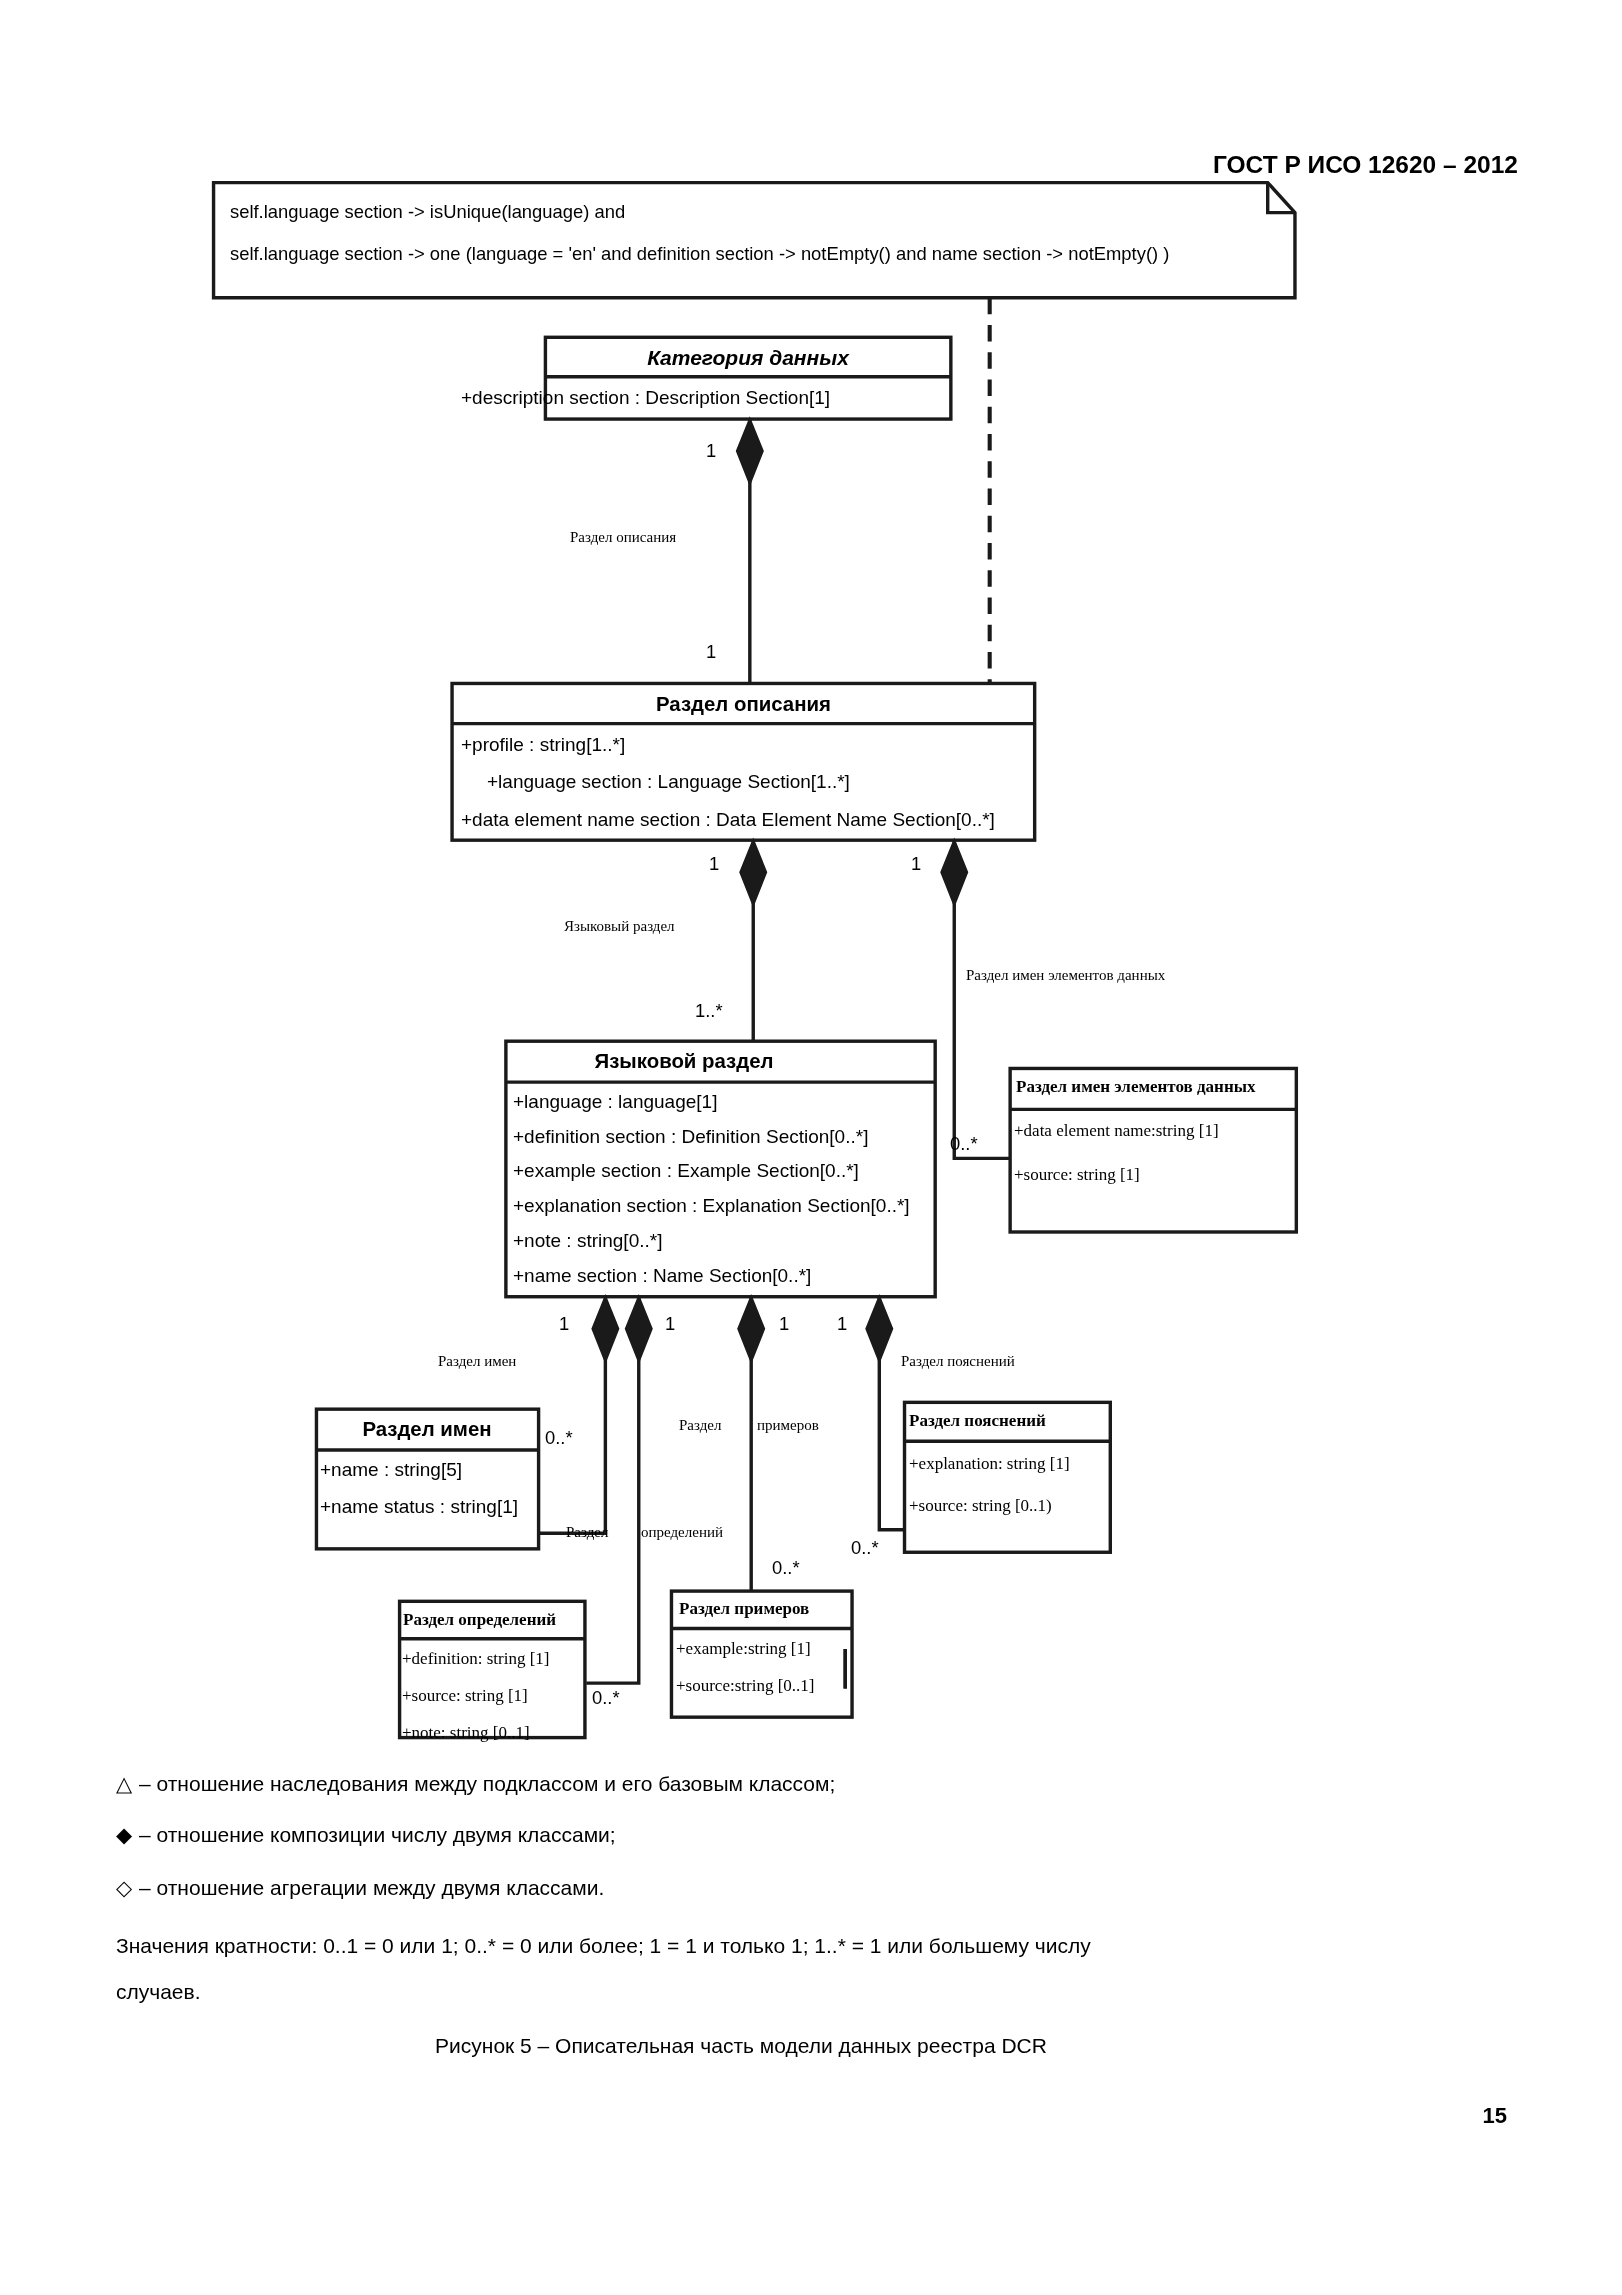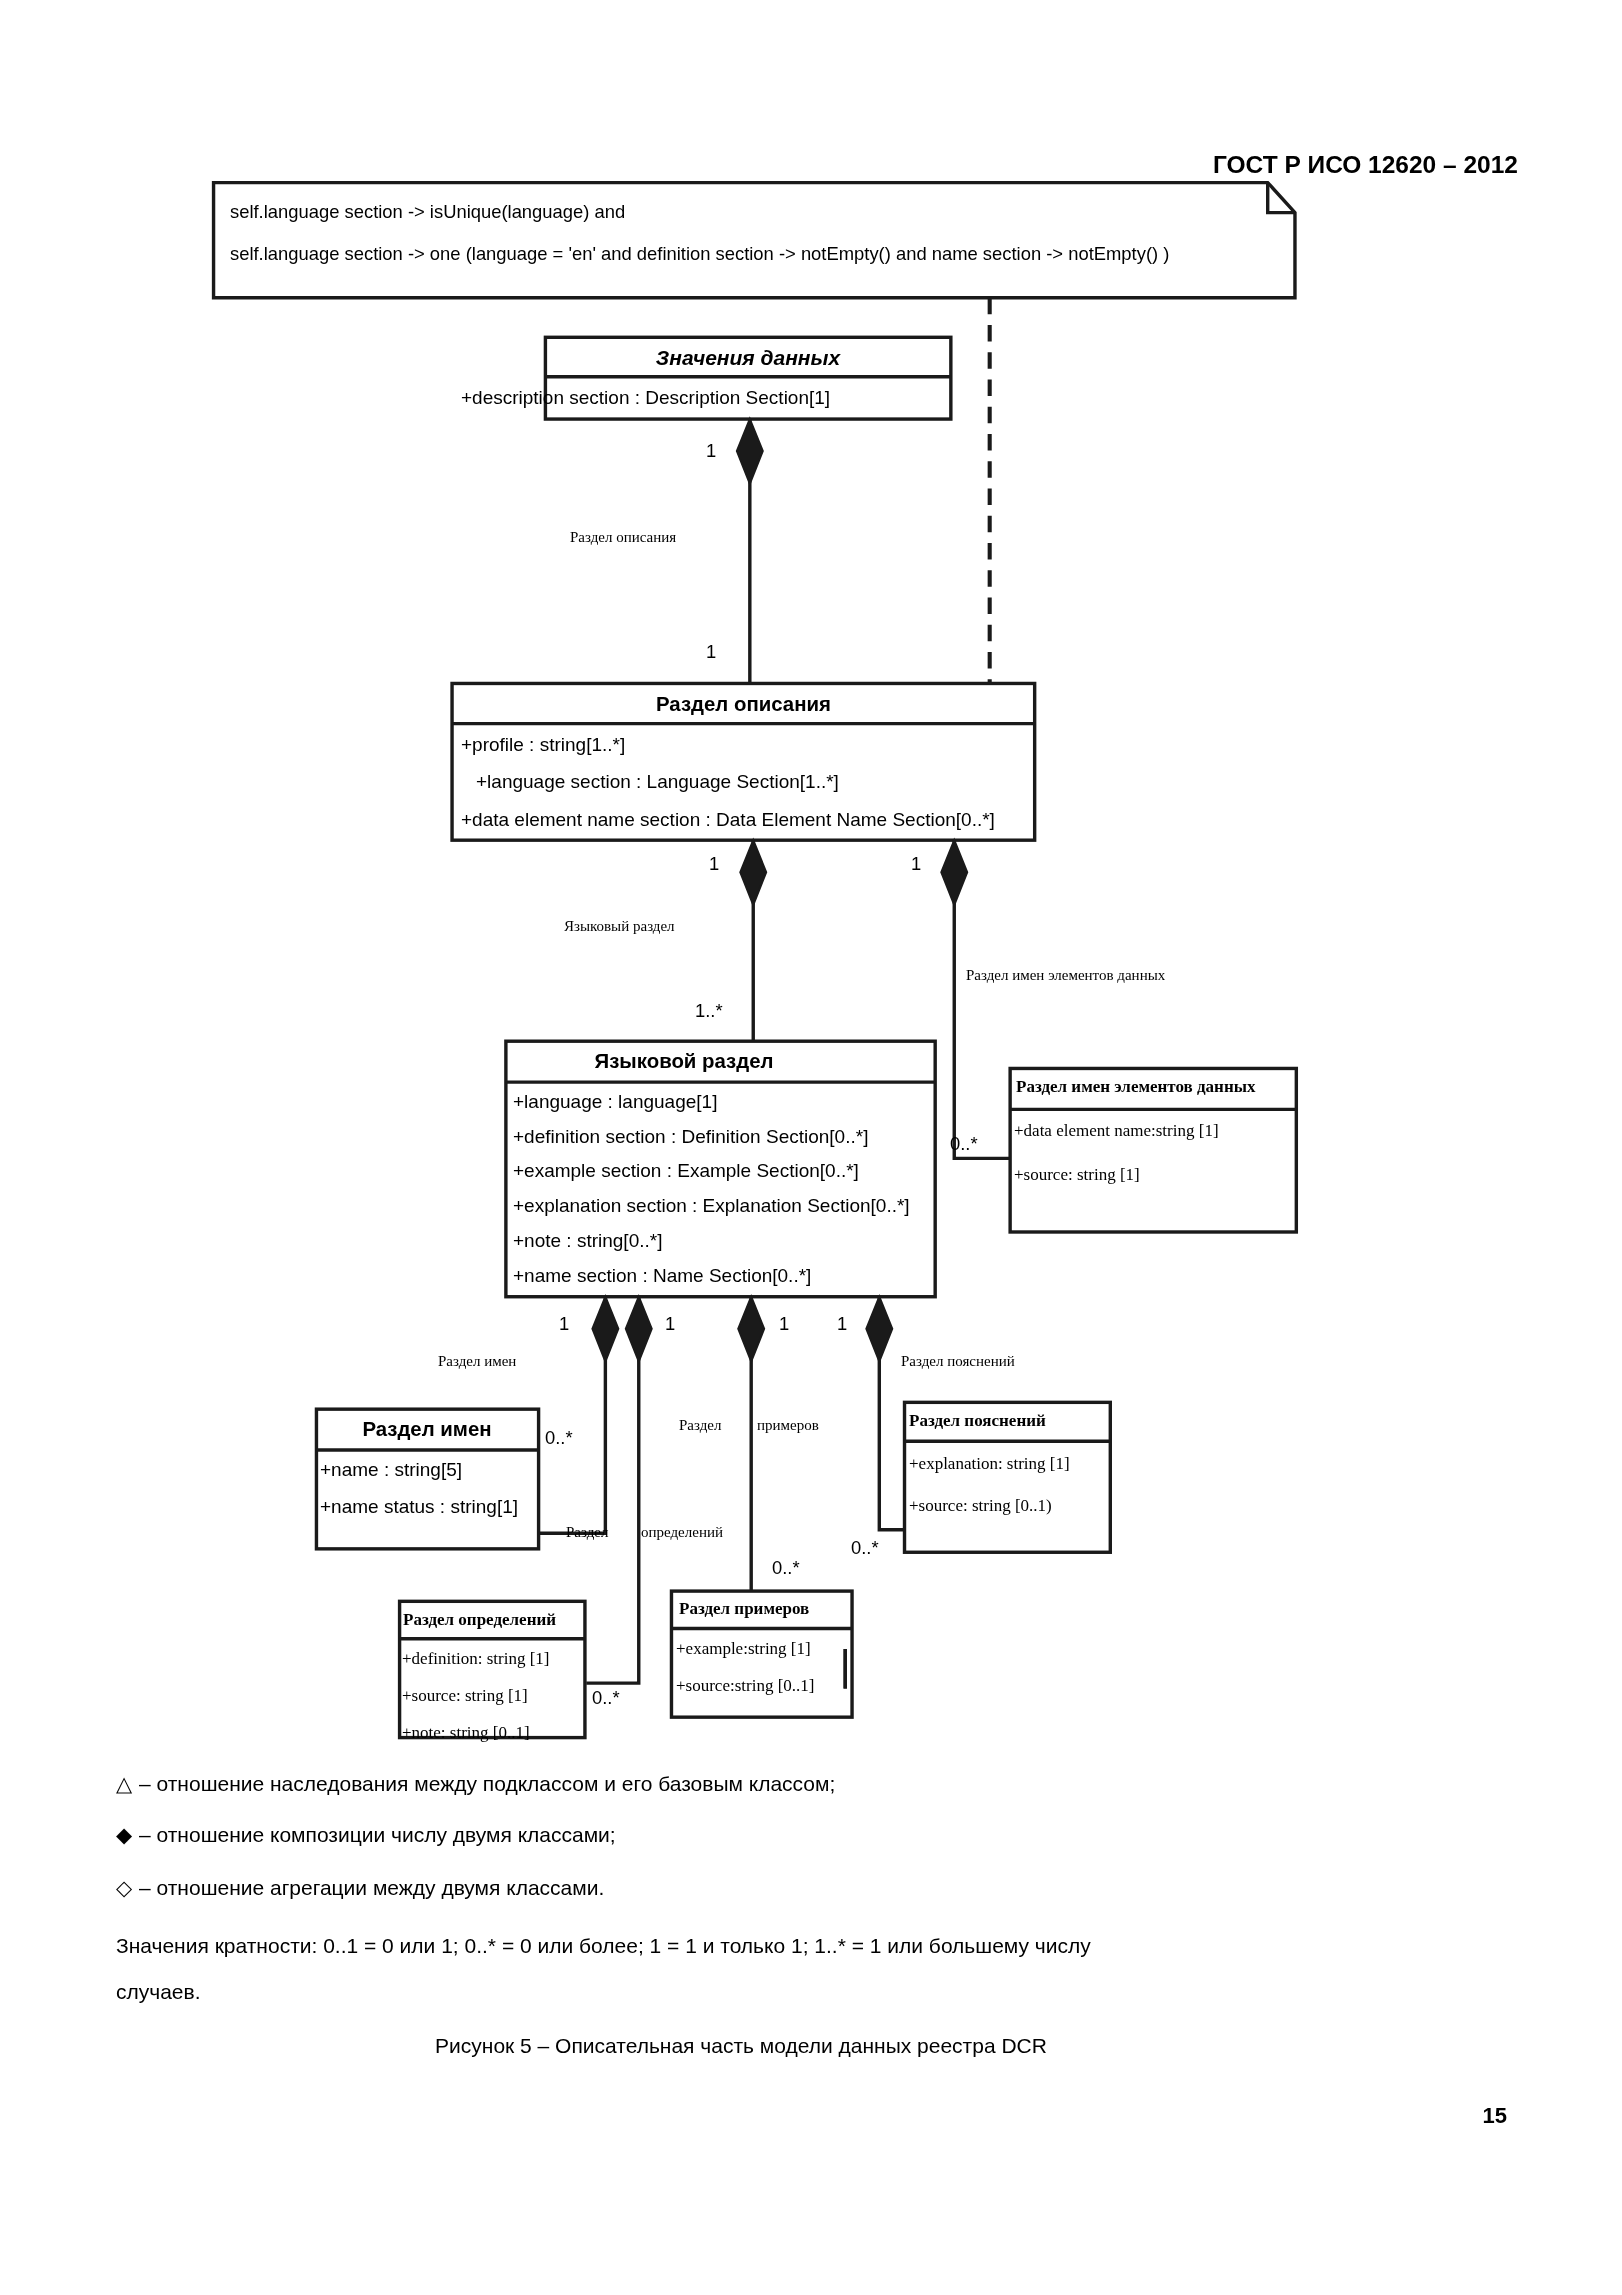--- a/index.html
+++ b/index.html
@@ -154,26 +154,26 @@
       <line class="sep" x1="985" y1="2390" x2="1250" y2="2390"></line>
       <line class="sep" x1="1240" y1="2420" x2="1240" y2="2478" stroke-width="4"></line>
     </g>
 
     <line class="ln" x1="1240" y1="2420" x2="1240" y2="2478"></line>
   </svg>
 
   <div class="txt note-line" style="left:230px;top:203px;">self.language section -&gt; isUnique(language) and</div>
   <div class="txt note-line" style="left:230px;top:245px;">self.language section -&gt; one (language = 'en' and definition section -&gt; notEmpty() and name section -&gt; notEmpty() )</div>
 
-  <div class="txt cls-title-sans-italic" style="left:545px;top:347px;width:406px;text-align:center;">Значения данных</div>
+  <div class="txt cls-title-sans-italic" style="left:545px;top:347px;width:406px;text-align:center;">Категория данных</div>
   <div class="txt cls-attr-sans" style="left:461px;top:388px;">+description section : Description Section[1]</div>
 
   <div class="txt cls-title-sans" style="left:452px;top:694px;width:583px;text-align:center;">Раздел описания</div>
   <div class="txt cls-attr-sans" style="left:461px;top:735px;">+profile : string[1..*]</div>
-  <div class="txt cls-attr-sans" style="left:476px;top:772px;">+language section : Language Section[1..*]</div>
+  <div class="txt cls-attr-sans" style="left:487px;top:772px;">+language section : Language Section[1..*]</div>
   <div class="txt cls-attr-sans" style="left:461px;top:810px;">+data element name section : Data Element Name Section[0..*]</div>
 
   <div class="txt cls-title-sans" style="left:506px;top:1051px;width:356px;text-align:center;">Языковой раздел</div>
   <div class="txt cls-attr-sans" style="left:513px;top:1092px;">+language : language[1]</div>
   <div class="txt cls-attr-sans" style="left:513px;top:1127px;">+definition section : Definition Section[0..*]</div>
   <div class="txt cls-attr-sans" style="left:513px;top:1161px;">+example section : Example Section[0..*]</div>
   <div class="txt cls-attr-sans" style="left:513px;top:1196px;">+explanation section : Explanation Section[0..*]</div>
   <div class="txt cls-attr-sans" style="left:513px;top:1231px;">+note : string[0..*]</div>
   <div class="txt cls-attr-sans" style="left:513px;top:1266px;">+name section : Name Section[0..*]</div>
 

